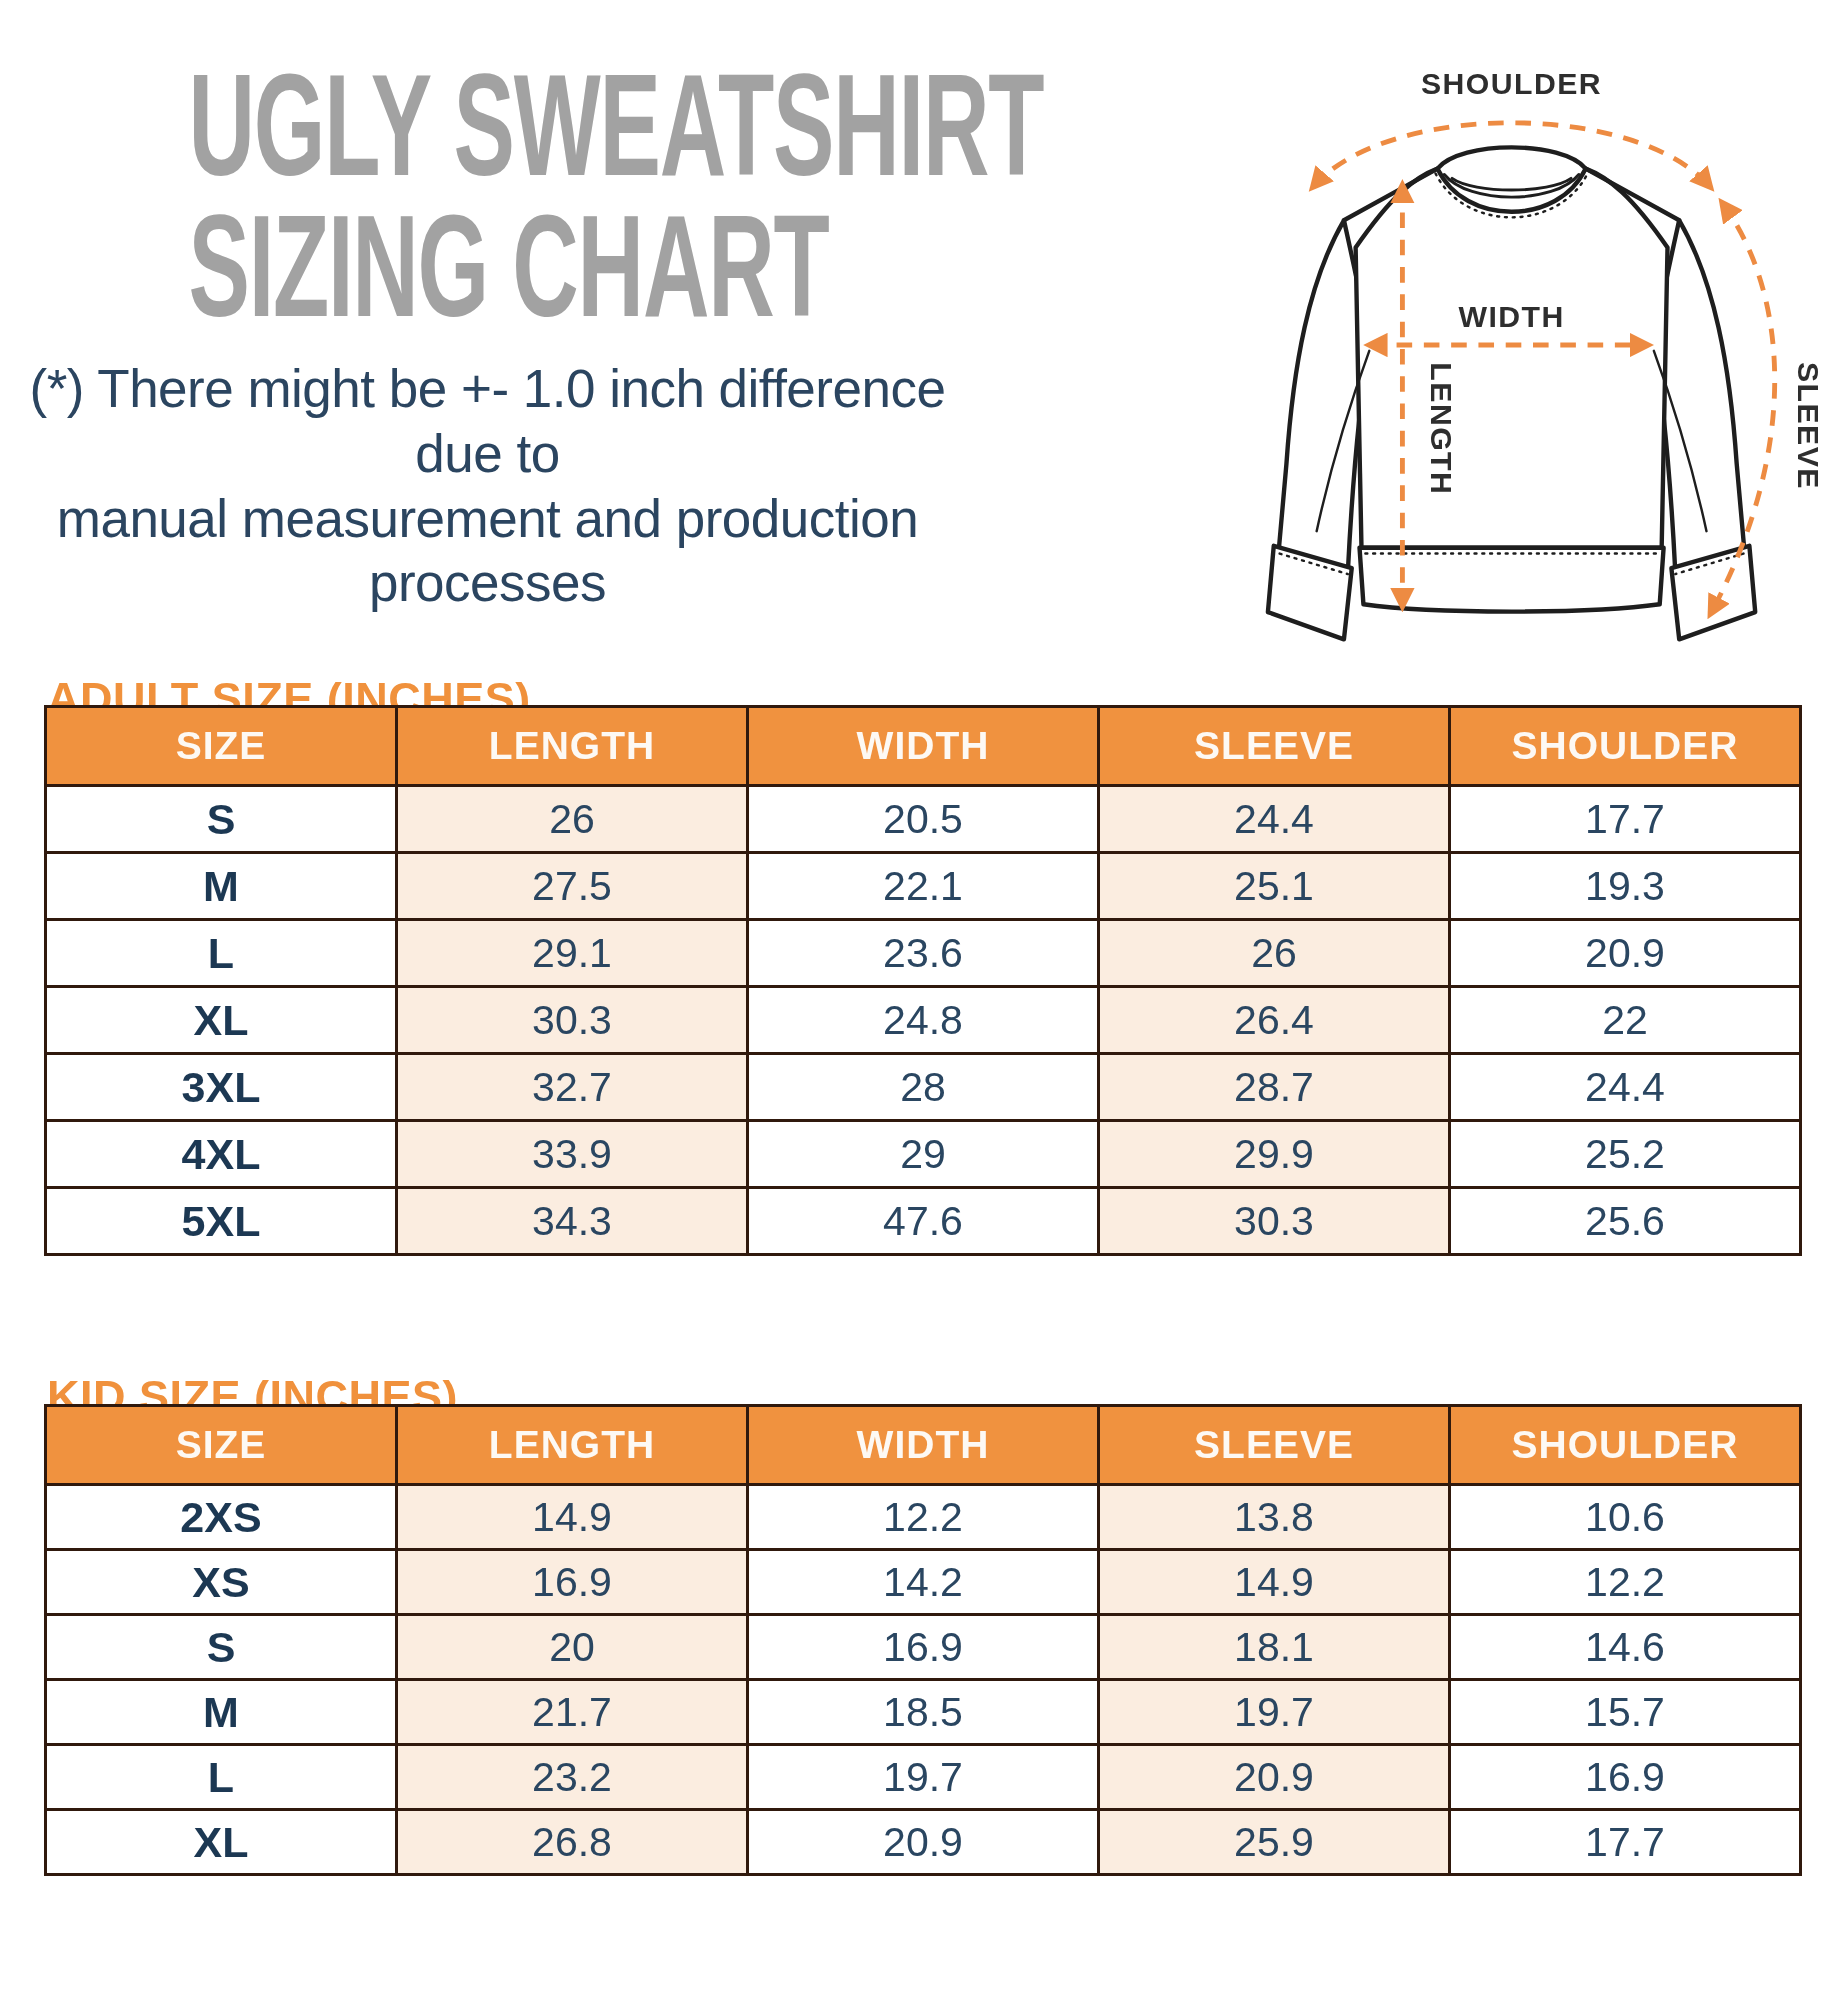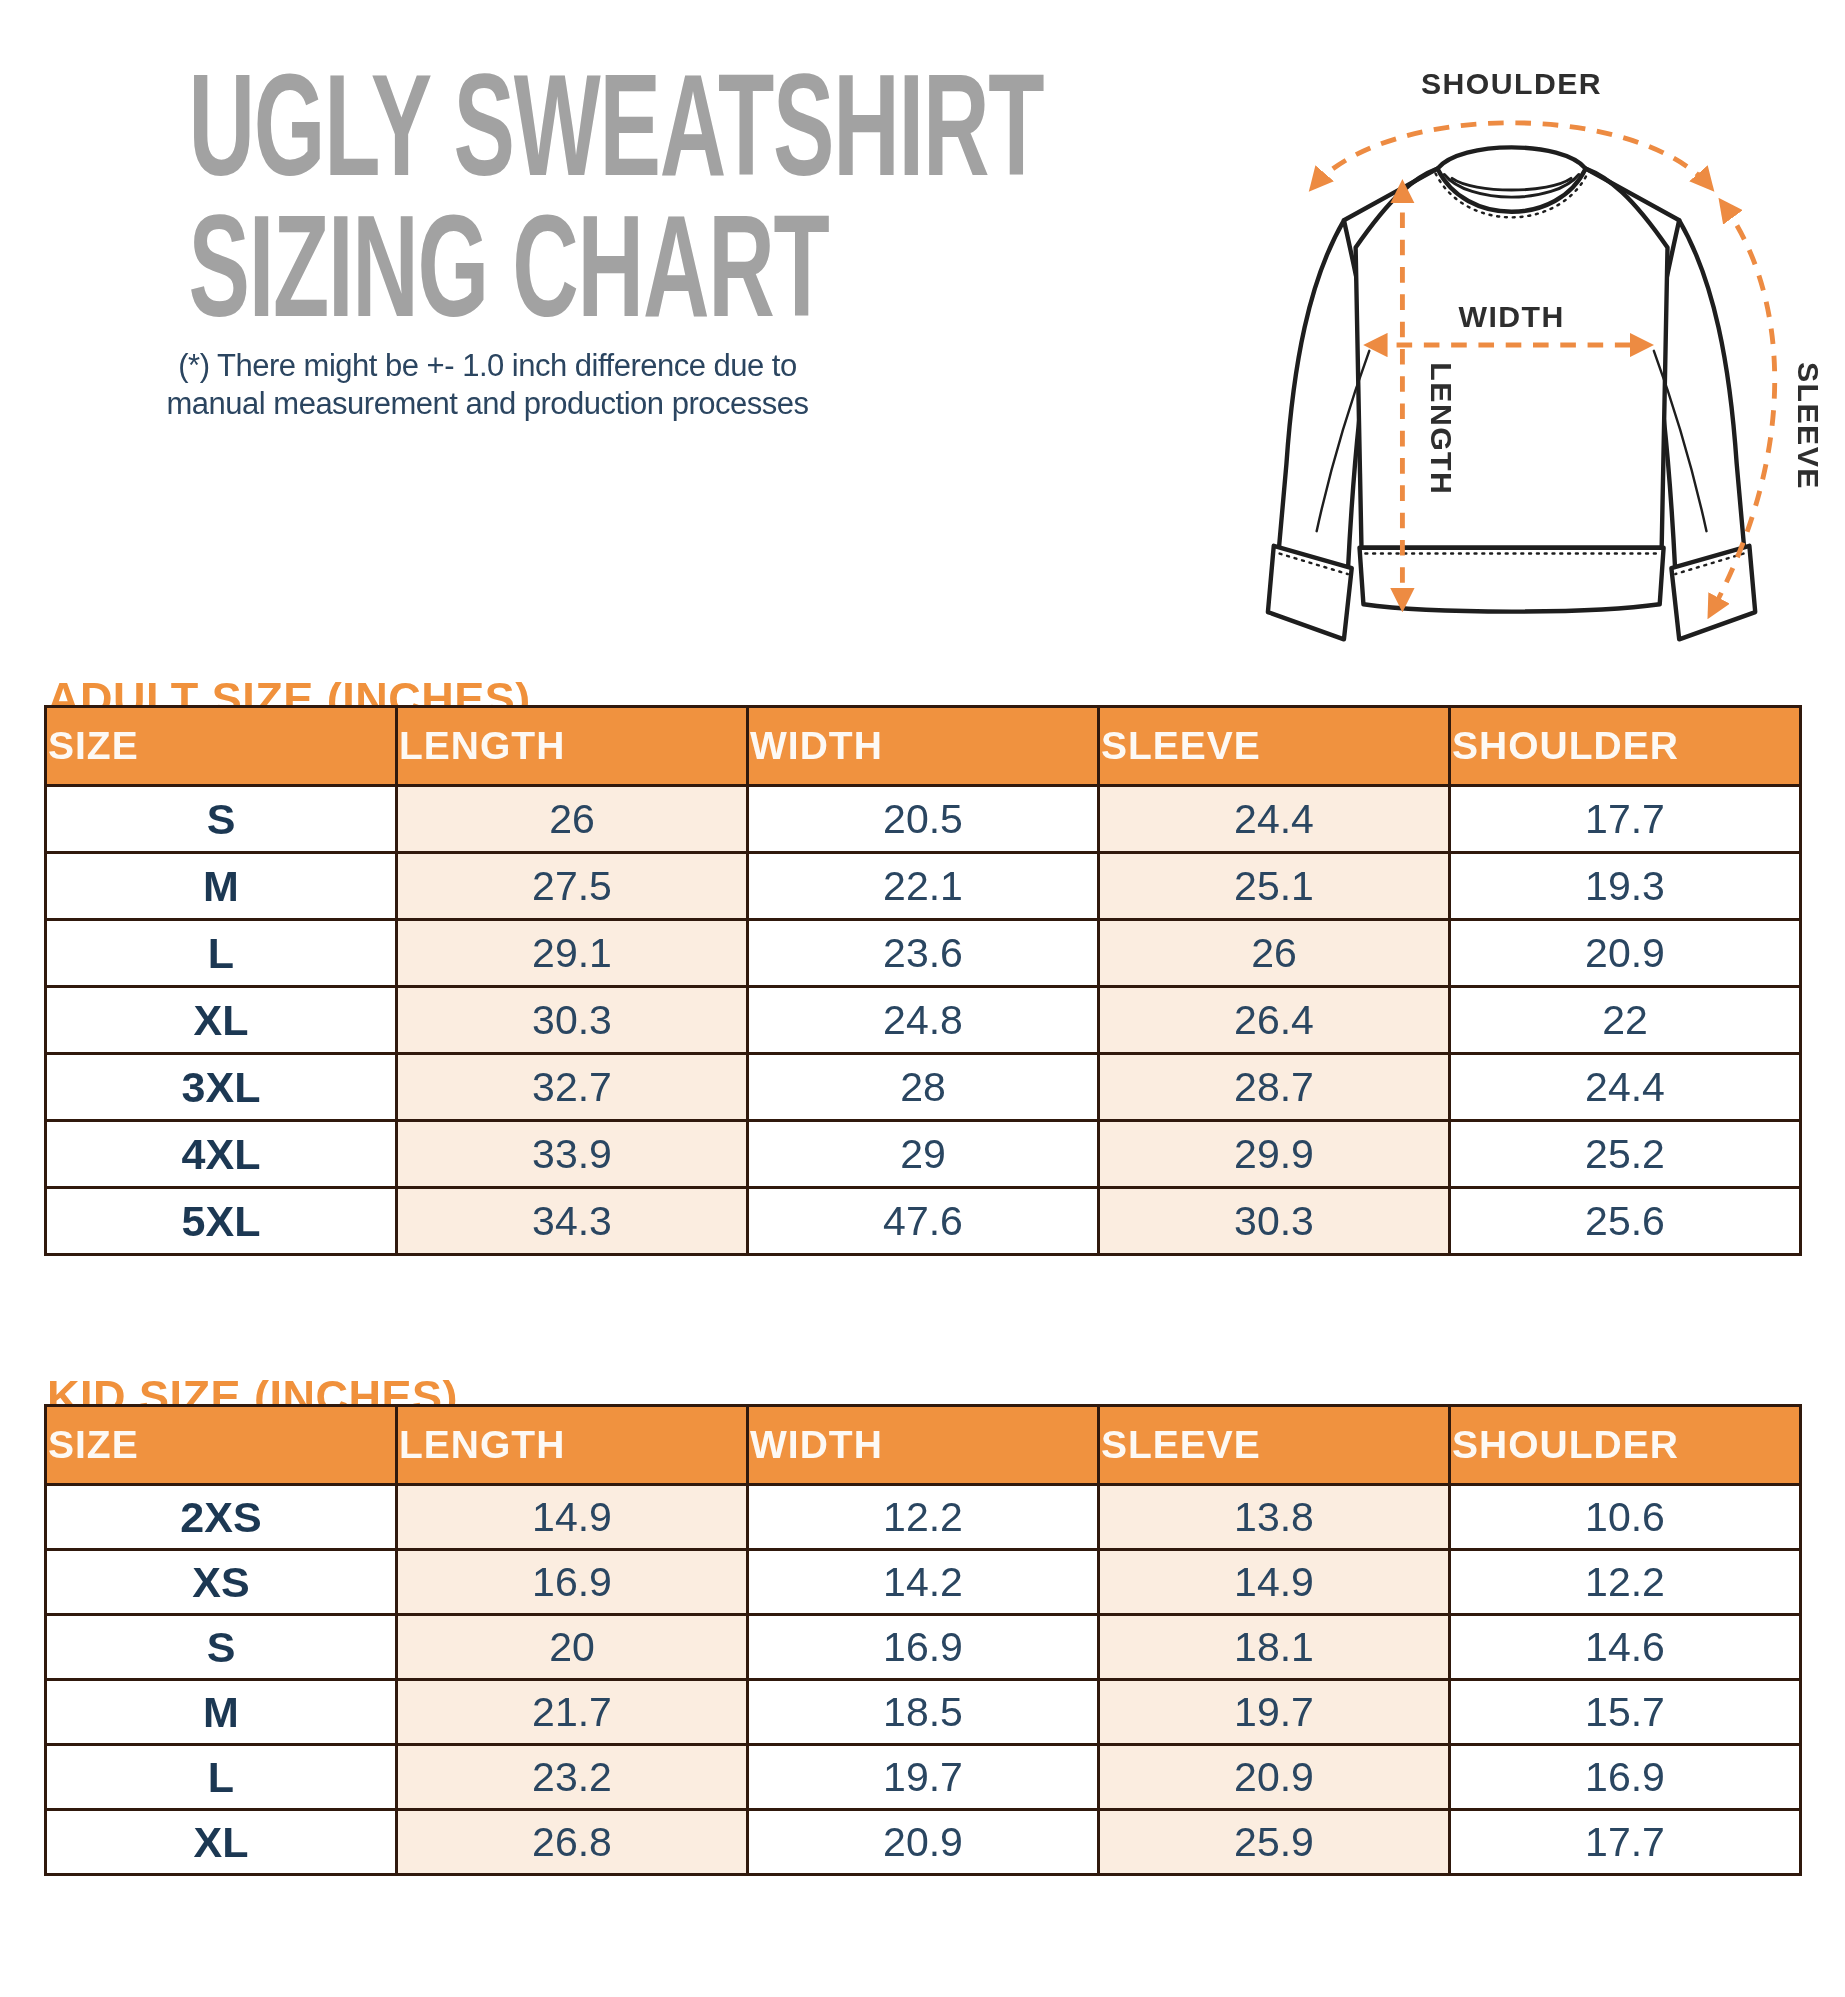--- a/index.html
+++ b/index.html
@@ -8,39 +8,39 @@
     font-family:"Liberation Sans","DejaVu Sans",sans-serif;overflow:hidden;
   }
   
   .title-block{position:absolute;left:19.5px;top:55px;width:936px;text-align:center;}
   .title-line{
     display:block;font-weight:bold;font-size:144px;line-height:0.98;
     color:#a2a2a2;white-space:nowrap;transform:scaleX(0.64);transform-origin:50% 50%;
     letter-spacing:-2px;
   }
   .disclaimer{
-    margin-top:10px;font-size:31px;line-height:1.22;color:#2b4560;
+    margin-top:20px;font-size:53px;line-height:1.22;color:#2b4560;
     letter-spacing:-0.5px;
   }
   
   .section-title{
     position:absolute;left:47px;font-size:45px;font-weight:bold;color:#f0913c;
     letter-spacing:0.5px;white-space:nowrap;
   }
   #adult-title{top:636px;}
   #kid-title{top:1334px;}
   
   table.size-table{
     position:absolute;left:44px;width:1758px;border-collapse:collapse;table-layout:fixed;
   }
   #adult-table{top:705px;}
   #kid-table{top:1404px;}
   .size-table th{
     background:#f0923f;color:#fdf9f4;font-weight:bold;font-size:39px;
-    letter-spacing:1px;height:74px;border:3.9px solid #30190d;text-align:left;
+    letter-spacing:1px;height:74px;border:3.9px solid #30190d;text-align:center;
   }
   .size-table td{
     border:3.9px solid #30190d;text-align:center;font-size:41px;color:#2a4661;
     background:#ffffff;
   }
   #adult-table td{height:62px;}
   #kid-table td{height:60px;}
   .size-table td.c1,.size-table td.c3{background:#fbede0;}
   .size-table td.c0{font-weight:bold;font-size:43px;color:#1c3853;}
   

